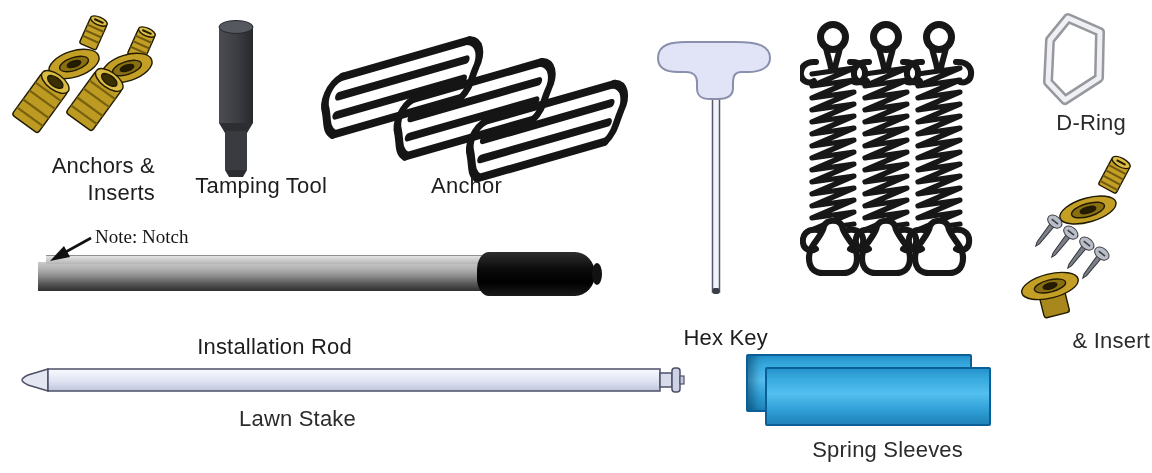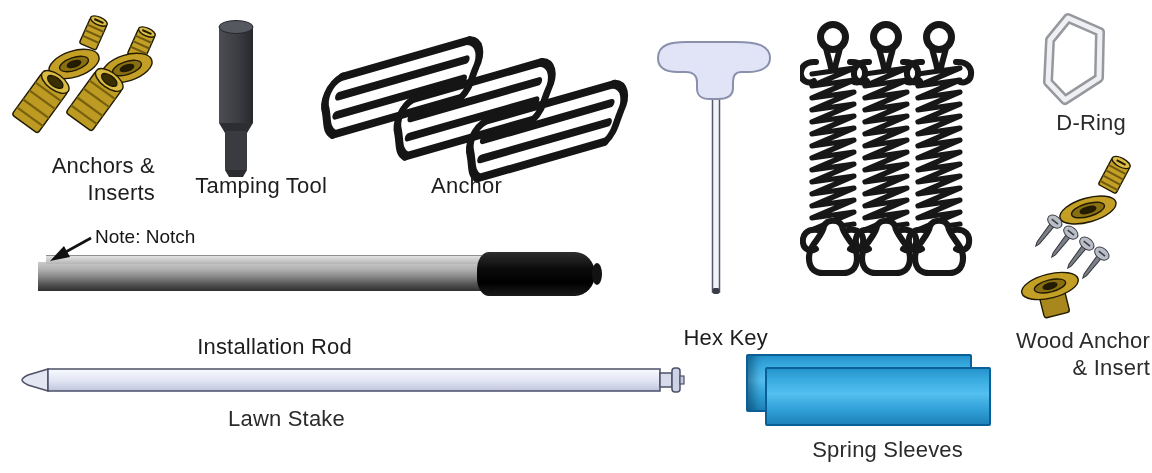--- a/index.html
+++ b/index.html
@@ -230,34 +230,33 @@
 
       <g transform="translate(45,140) rotate(-14)">
         <rect x="-13" y="2" width="26" height="28" rx="3" fill="#a8871c"></rect>
         <ellipse cx="0" cy="0" rx="29" ry="12" fill="#c49f25"></ellipse>
         <ellipse cx="0" cy="0" rx="16" ry="6" fill="#8a6f12"></ellipse>
         <ellipse cx="0" cy="0" rx="7" ry="2.8" fill="#241c00"></ellipse>
       </g>
     </g>
   </svg>
   <div class="lbl alt" style="left:1000px;top:327px;width:150px;">
-    <span style="display:block;">Wood Anchor</span>
     <span style="display:block;">&amp; Insert</span>
   </div>
 
   <div>
     <div class="rod-body"></div>
     <div class="rod-notch"></div>
     <div class="rod-grip"></div>
     <div class="rod-grip-nub"></div>
     <svg class="abs" style="left:46px;top:234px;" width="50" height="32" viewBox="0 0 50 32">
       <path d="M45,4 L16,20" stroke="#111111" stroke-width="2.6" fill="none"></path>
       <polygon points="4,27 18,12 24,23" fill="#111111"></polygon>
     </svg>
-    <div class="note" style="left:95px;top:226px;">
+    <div class="note" style="left:95px;top:226px;font-family:Liberation Serif, serif;">
       <span>Note: Notch</span>
     </div>
   </div>
   <div class="lbl" style="left:192px;top:310px;width:160px;margin-top:23px;">
     <span>Installation Rod</span>
   </div>
 
   <svg class="abs" style="left:20px;top:366px;" width="670" height="30" viewBox="0 0 670 30">
     <defs>
       <linearGradient id="stakeg" x1="0" y1="0" x2="0" y2="1">
@@ -265,21 +264,21 @@
           <stop offset="0.55" stop-color="#dfe3f2"></stop>
           <stop offset="1" stop-color="#bfc5dc"></stop>
       </linearGradient>
     </defs>
     <path d="M28,3 L8,9 Q2,12 2,14 Q2,16 8,19 L28,25 Z" fill="#e4e7f2" stroke="#4c5068" stroke-width="1.5"></path>
     <rect x="28" y="3" width="612" height="22" fill="url(#stakeg)" stroke="#4c5068" stroke-width="1.5"></rect>
     <rect x="640" y="7" width="12" height="14" fill="#d8dcea" stroke="#4c5068" stroke-width="1.5"></rect>
     <rect x="652" y="2" width="8" height="24" rx="3" fill="#cdd2e4" stroke="#4c5068" stroke-width="1.5"></rect>
     <rect x="660" y="10" width="4" height="8" fill="#c3c9dd" stroke="#4c5068" stroke-width="1.2"></rect>
   </svg>
-  <div class="lbl alt" style="left:205px;top:405px;width:140px;">
+  <div class="lbl alt" style="left:216px;top:405px;width:140px;">
     <span>Lawn Stake</span>
   </div>
 
   <div class="sleeve back"></div>
   <div class="sleeve front"></div>
   <div class="lbl alt" style="left:805px;top:436px;width:158px;">
     <span>Spring Sleeves</span>
   </div>
 
 </div>

